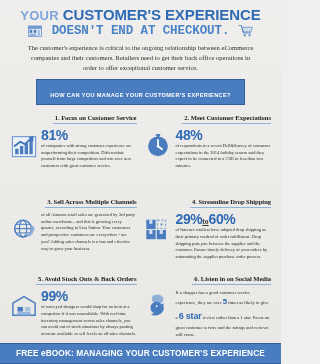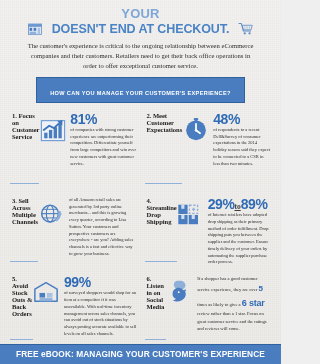--- a/index.html
+++ b/index.html
@@ -22,37 +22,37 @@
   .sheet{
     position:absolute;left:0;top:0;right:0;bottom:0;
     display:flex;flex-direction:column;
   }
 
   
   .header{
     padding:7px 10px 2px 10px;
   }
   .title-row{
-    display:flex;align-items:center;justify-content:center;
-    gap:4px;line-height:1;flex-direction:column;
+    display:flex;align-items:flex-end;justify-content:center;
+    gap:4px;line-height:1;
   }
   .t-your{
     font-family:"Liberation Sans", sans-serif;
     font-size:13px;font-weight:bold;color:#7fa6d8;letter-spacing:.2px;
   }
   .t-main{
     font-family:"Liberation Sans", sans-serif;
     font-size:15px;font-weight:bold;color:#2f6bb5;letter-spacing:-.1px;
   }
   .subtitle-row{
     display:flex;align-items:center;justify-content:center;gap:9px;
     margin-top:2px;
   }
   .t-sub{
-    font-family:Liberation Sans, sans-serif;
+    font-family:Liberation Mono, monospace;
     font-size:12.5px;font-weight:bold;color:#4a83c6;letter-spacing:-.1px;
   }
   .hdr-icon{width:16px;height:14px;display:block;}
 
   .intro{
     margin:5px 16px 0 16px;
     font-size:6.6px;line-height:1.55;text-align:center;color:#2d2d2d;
   }
 
   
@@ -71,21 +71,21 @@
   
   .grid{
     flex:1;
     display:grid;
     grid-template-columns:1fr 1fr;
     grid-template-rows:1fr 1fr 1fr;
     column-gap:4px;
     row-gap:0px;
     padding:5px 8px 0 8px;
   }
-  .cell{display:flex;flex-direction:row;padding:2px 2px 0 2px;}
+  .cell{display:flex;flex-direction:column;padding:2px 2px 0 2px;align-items:flex-end;}
   .cell.offset{padding-top:9px;}
   .cell-head{
     font-family:"Liberation Serif", serif;
     font-size:6.6px;font-weight:bold;color:#1d1d1d;
     border-bottom:1px solid #8fb0d8;
     padding:0 0 2px 2px;
     margin-bottom:4px;
     letter-spacing:-.05px;
   }
   .cell-body{display:flex;gap:3px;align-items:flex-start;}
@@ -137,20 +137,21 @@
 </head>
 <body>
 
 <div class="paper"></div>
 
 <div class="sheet">
 
   <div class="header">
     <div class="title-row">
       <span class="t-your">YOUR</span>
+      <span class="t-main">CUSTOMER'S EXPERIENCE</span>
     </div>
     <div class="subtitle-row">
       <span class="hdr-icon">
         <svg viewBox="0 0 20 18" width="16" height="14">
           <rect x="1" y="2" width="18" height="3.4" fill="#6f9bd2"></rect>
           <rect x="1.6" y="5.6" width="16.8" height="10.6" fill="#e9eef6" stroke="#5f8dc8" stroke-width="1"></rect>
           <rect x="3" y="7.4" width="3.4" height="4" fill="#4a7dc0"></rect>
           <rect x="8.2" y="7.4" width="3.4" height="4" fill="#4a7dc0"></rect>
           <rect x="13.4" y="7.4" width="3.2" height="8.6" fill="#a9c2e2"></rect>
           <rect x="3" y="12.4" width="8.6" height="3.8" fill="#8fb0d8"></rect>
@@ -248,21 +249,21 @@
             <rect x="12.6" y="15" width="10" height="10" fill="#4a7dc0"></rect>
             <rect x="4.6" y="4" width="3.4" height="4.4" fill="#ffffff" opacity=".75"></rect>
             <rect x="4.6" y="15" width="3.4" height="4.4" fill="#ffffff" opacity=".75"></rect>
             <rect x="15.8" y="15" width="3.4" height="4.4" fill="#ffffff" opacity=".75"></rect>
             <rect x="13.4" y="4.6" width="8.8" height="8.8" fill="none" stroke="#8fb0d8" stroke-width="1.4" stroke-dasharray="2.4 1.8"></rect>
             <path d="M16.2 9 H19.6 M17.9 7.3 V10.7" stroke="#8fb0d8" stroke-width="1.2"></path>
           </svg>
         </span>
         <div class="copy">
           <div class="stat">
-            <span>29%</span><span class="small-to">to</span><span>89%</span>
+            <span>29%</span><span class="small-to">to</span><span>60%</span>
           </div>
           <div class="desc">of Internet retailers have adopted drop shipping as their primary method of order fulfillment. Drop shipping puts you between the supplier and the customer. Ensure timely delivery of your orders by automating the supplier purchase order process.</div>
         </div>
       </div>
     </div>
 
     <div class="cell offset">
       <div class="cell-head">5.  Avoid Stock Outs &amp; Back Orders</div>
       <div class="cell-body">
         <span class="ico">

